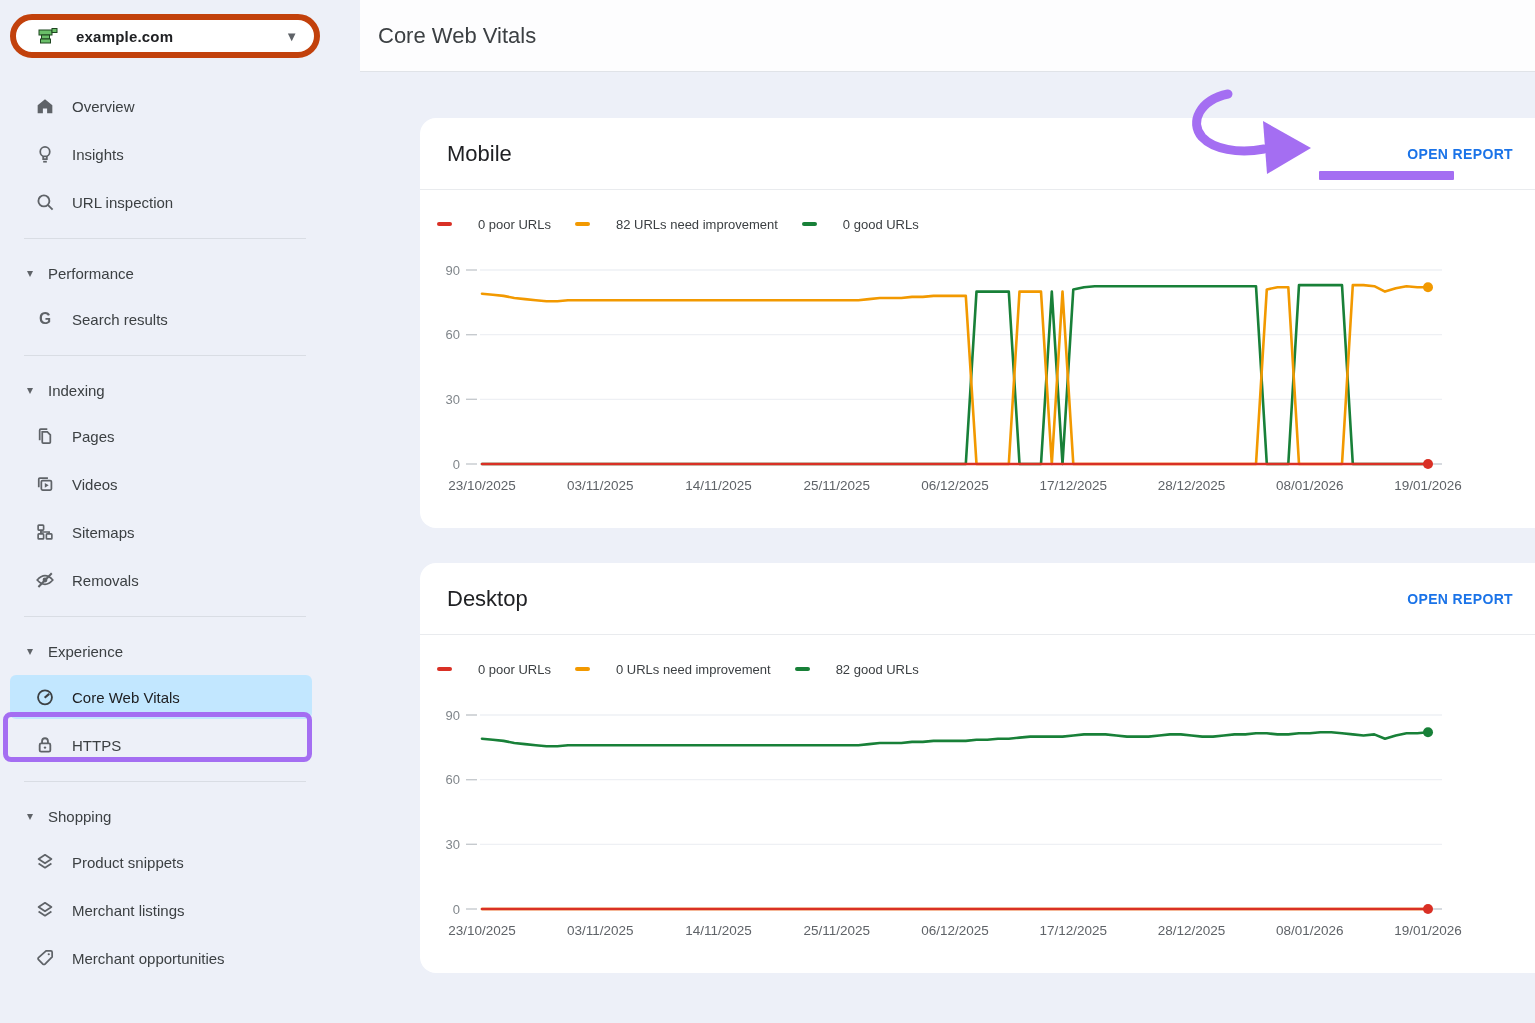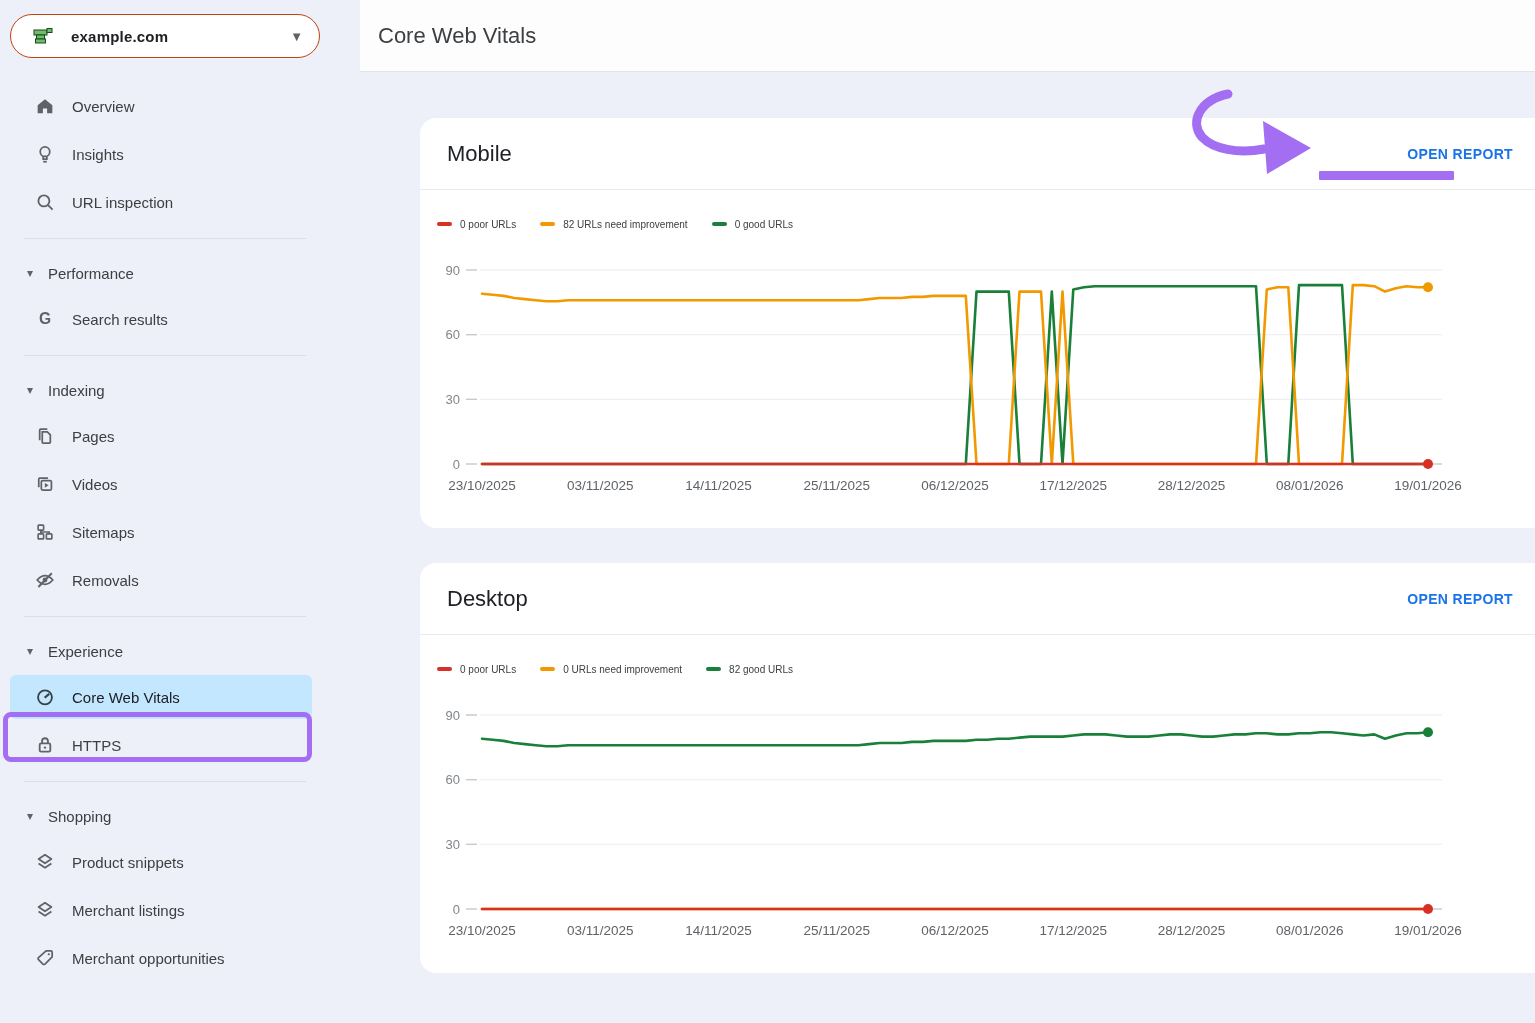--- a/index.html
+++ b/index.html
@@ -7,21 +7,21 @@
   body {
     font-family: "Liberation Sans", sans-serif;
     background: #edf0f8;
     color: #3c4043;
     position: relative;
   }
   
   .sidebar { position:absolute; left:0; top:0; width:360px; height:1023px; }
   .site-pill {
     position:absolute; left:10px; top:14px; width:310px; height:44px;
-    background:#fff; border:1px solid #c2410c; border-radius:22px;
+    background:#fff; border:6px solid #c2410c; border-radius:22px;
     display:flex; align-items:center; padding:0 16px 0 18px; cursor:pointer;
   }
   .site-pill .favicon { width:28px; height:28px; background:#fff; display:flex; align-items:center; justify-content:center; }
   .site-pill .site-name { margin-left:14px; font-size:15px; font-weight:700; color:#202124; letter-spacing:.2px; }
   .site-pill .caret { margin-left:auto; color:#5f6368; font-size:13px; }
   nav.sb-nav { position:absolute; top:82px; left:0; width:360px; }
   .sb-item, .sb-header { position:relative; display:flex; align-items:center; cursor:pointer; }
   .sb-item { height:48px; }
   .sb-header { height:44px; padding-left:27px; }
   .sb-header .tri { width:11px; font-size:12px; color:#5f6368; margin-right:10px; line-height:1; }
@@ -39,21 +39,21 @@
   .cards { padding:46px 52px 0 60px; }
   .card { background:#fff; border-radius:16px; width:1187px; height:410px; margin-bottom:35px; overflow:hidden; }
   .card-head { height:71px; display:flex; align-items:center; padding:0 28px 0 27px; }
   .card-title { font-size:22px; font-weight:400; color:#202124; }
   .open-report { margin-left:auto; display:flex; align-items:center; color:#1a73e8; font-size:14px; font-weight:700; letter-spacing:.35px; cursor:pointer; text-decoration:none;gap:44px; }
   .open-report svg { margin-left:7px; }
   .card-divider { border-top:1px solid #e9ebee; }
   .legend-row { display:flex; align-items:center; gap:24px; padding:24px 0 0 17px; height:44px; }
   .legend-item { display:flex; align-items:center; gap:8px; cursor:pointer; }
   .legend-dash { width:15px; height:4.5px; border-radius:2.5px; }
-  .legend-label { font-size:10px; color:#3c4043; }
+  .legend-label { font-size:13px; color:#3c4043;margin-left:18px; }
   .chart-svg { display:block; margin-top:18px; }
   .ytick { font-size:13px; fill:#80868b; }
   .xtick { font-size:13.5px; fill:#5f6368; }
   
   .annotation { position:absolute; pointer-events:none; z-index:10; }
   #annotation-box { left:3px; top:712px; width:309px; height:50px; border:5px solid #a46ef2; border-radius:8px; background:transparent; }
   #annotation-underline { left:1319px; top:171px; width:135px; height:9px; background:#a46ef2; border-radius:1px; }
   #annotation-arrow { left:1150px; top:86px; }
 </style>
 </head>

